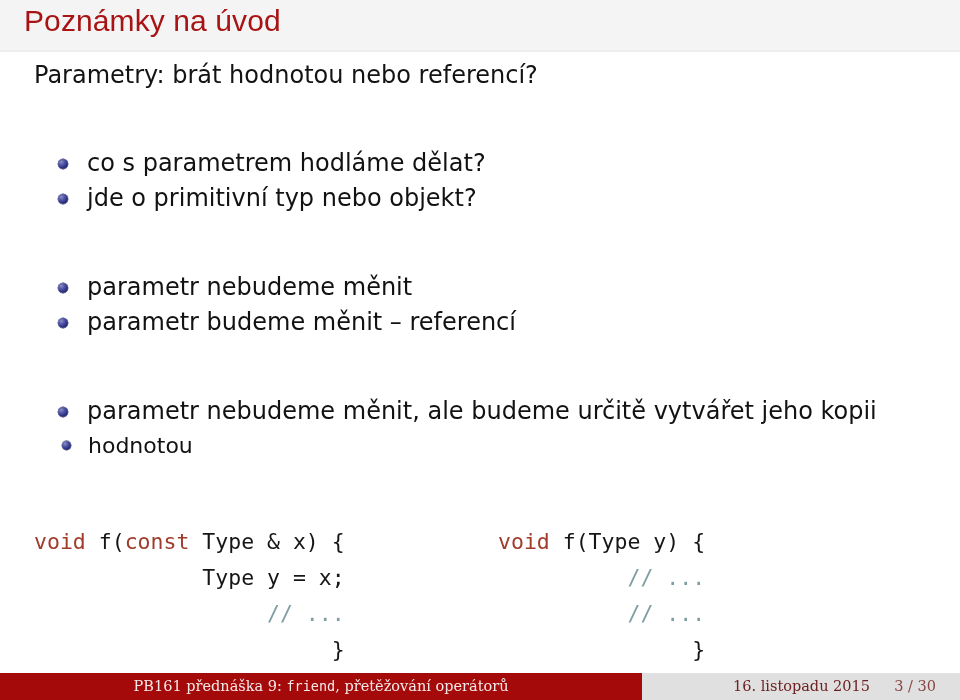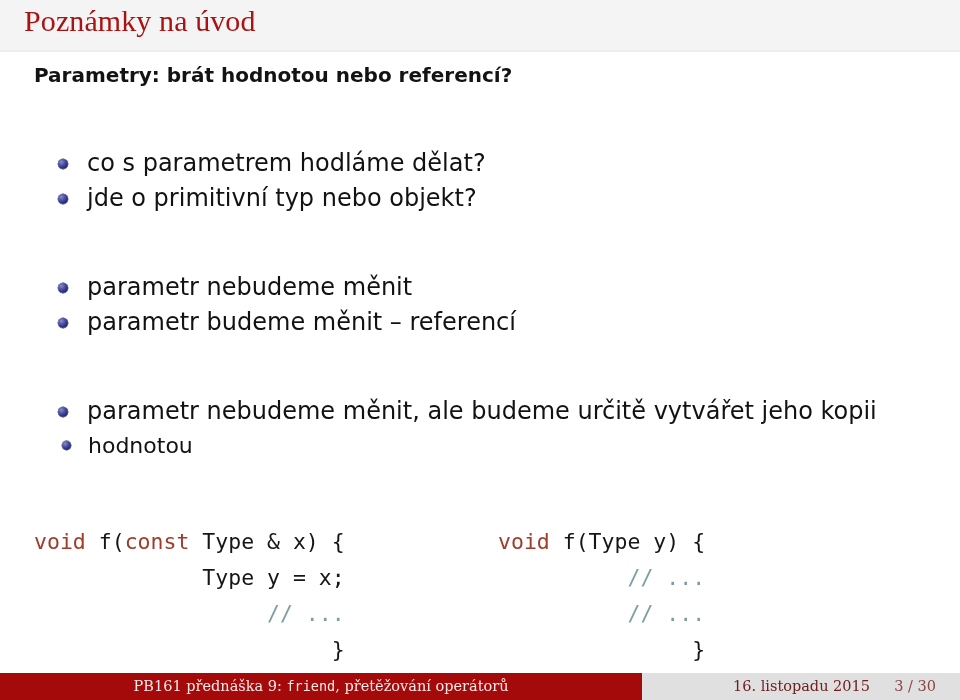--- a/index.html
+++ b/index.html
@@ -32,42 +32,42 @@
     position: absolute;
     left: 0; top: 50px;
     width: 960px;
     height: 2px;
     background: #ededee;
   }
   #slide-title {
     position: absolute;
     left: 24px;
     top: 4px;
-    font-family: Liberation Serif, serif;
+    font-family: Liberation Sans, sans-serif;
     font-size: 30px;
     font-weight: 400;
     letter-spacing: 0.1px;
     color: #a81414;
     white-space: nowrap;
   }
 
   
   #body {
     position: absolute;
     left: 0;
     top: 58px;
     width: 960px;
   }
 
   .heading {
     margin: 0 0 0 34px;
     padding: 0;
     font-family: "DejaVu Sans", sans-serif;
-    font-size: 20px;
-    font-weight: bold;
+    font-size: 24px;
+    font-weight: normal;
     color: #131313;
     line-height: 34px;
     white-space: nowrap;
   }
 
   ul.lvl1, ul.lvl2 {
     list-style: none;
     margin: 0;
     padding: 0;
   }

